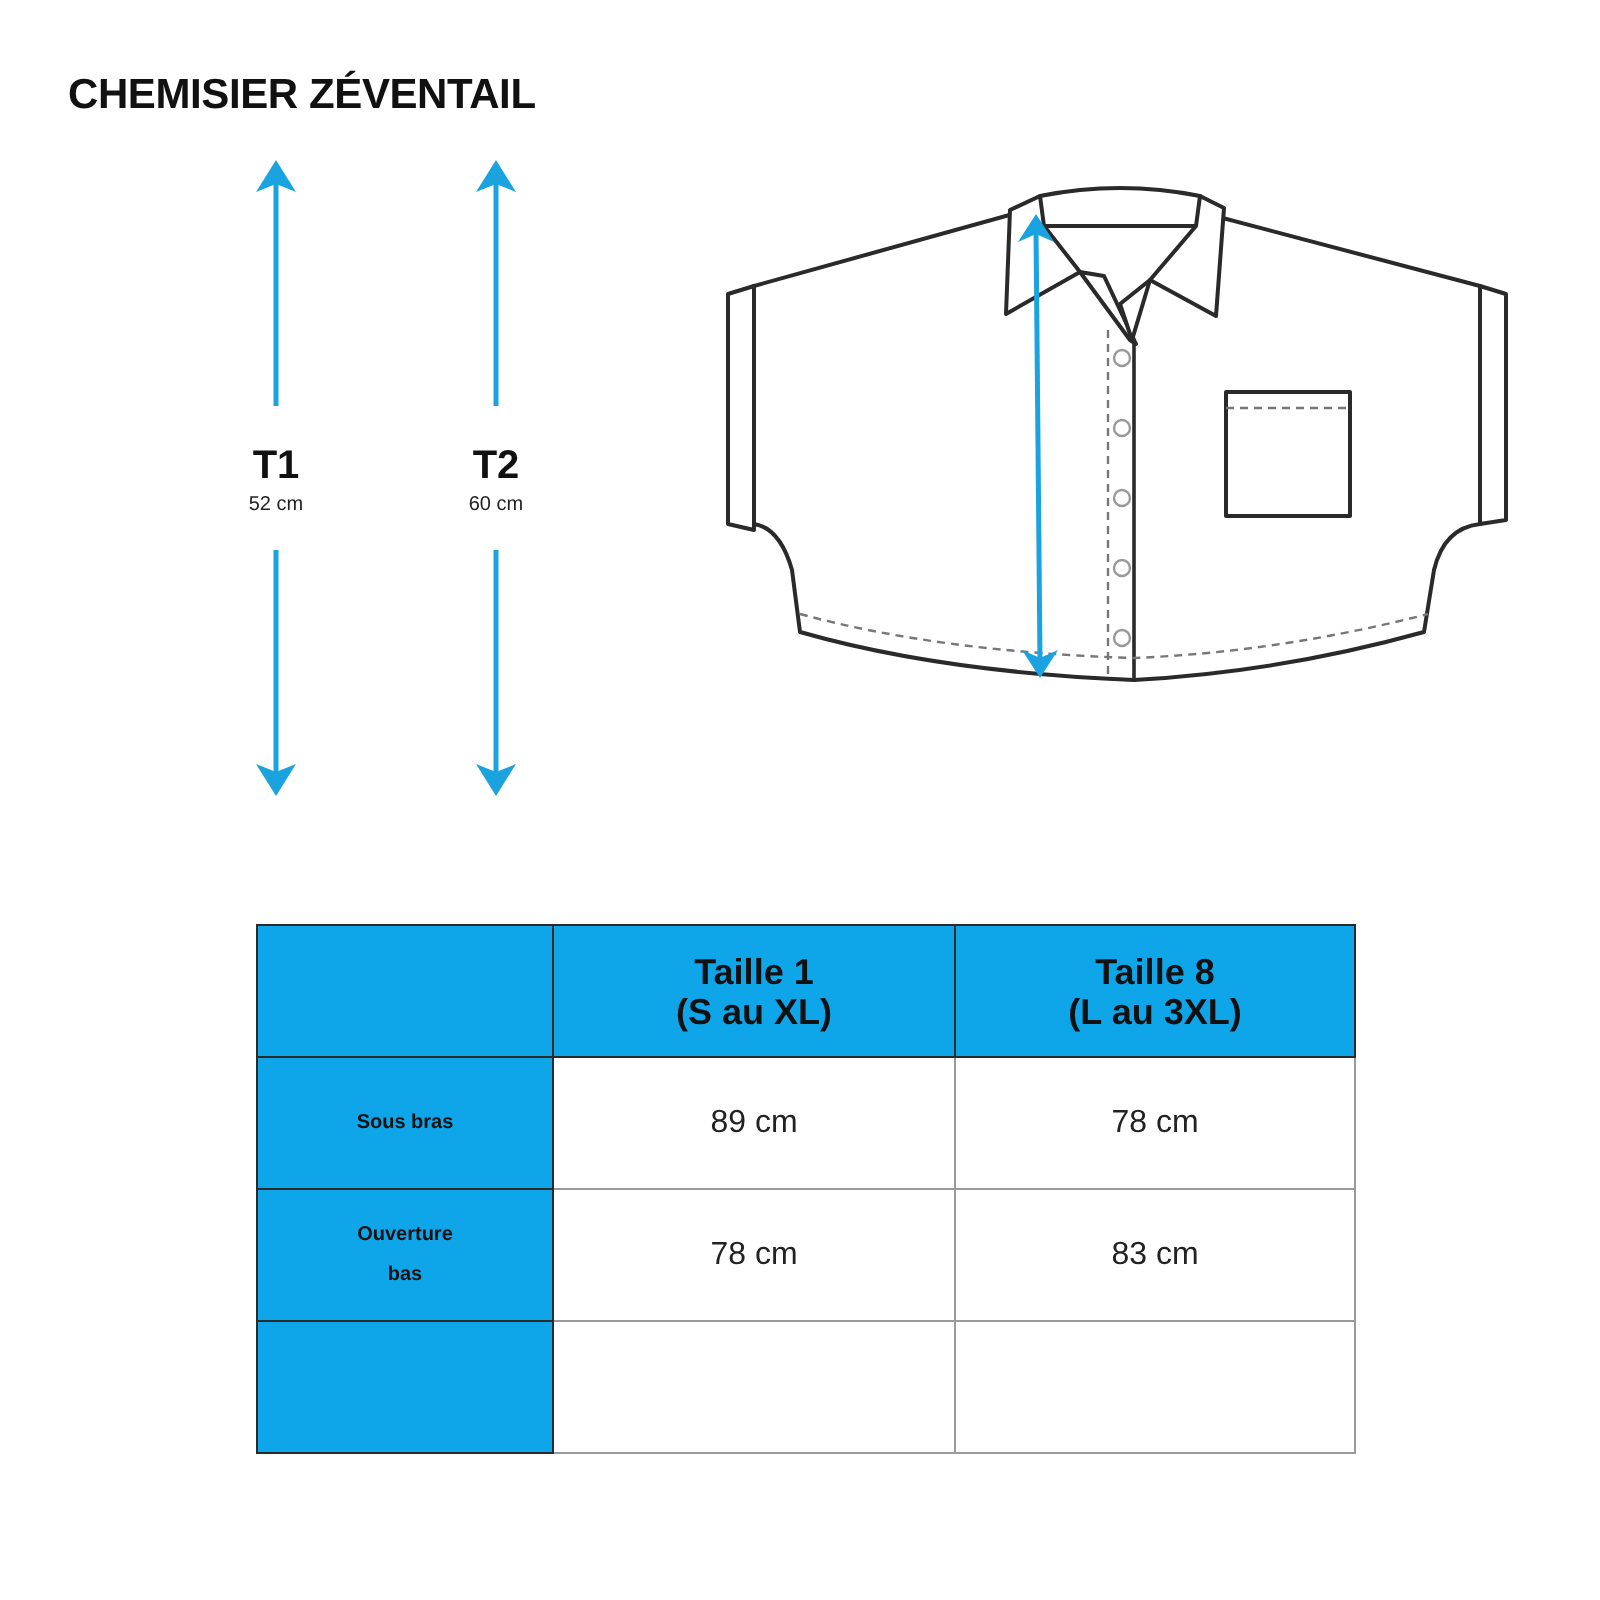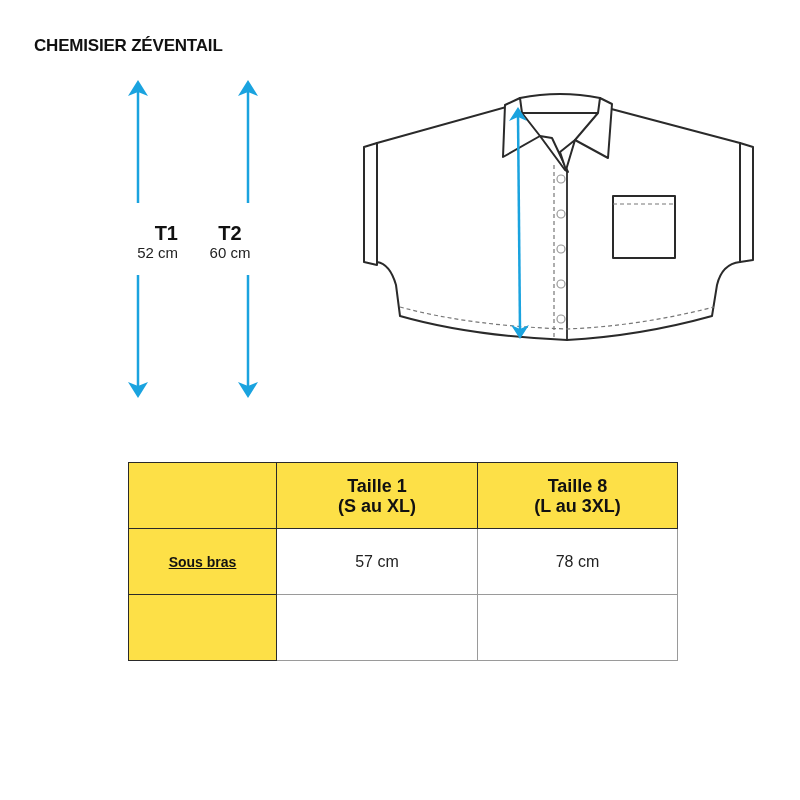--- a/index.html
+++ b/index.html
@@ -1,27 +1,27 @@
 <!DOCTYPE html>
 <html><head>
 <meta charset="utf-8">
 <style>
   html, body { margin:0; padding:0; background:#ffffff; }
   body { width:800px; height:800px; position:relative; overflow:hidden; font-family:"Liberation Sans", sans-serif; color:#111; }
-  .title { position:absolute; left:34px; top:36px; font-size:17px; font-weight:bold; letter-spacing:-0.2px; color:#111; }
+  .title { position:absolute; left:34px; top:36px; font-size:21px; font-weight:bold; letter-spacing:-0.2px; color:#111; }
   .arrow-svg { position:absolute; left:0; top:0; }
   .m-label { position:absolute; text-align:center; width:80px; }
   .m-code { font-size:20px; font-weight:bold; color:#111; line-height:22px; }
-  .m-value { font-size:15px; color:#222; line-height:18px; }
+  .m-value { font-size:10px; color:#222; line-height:18px; }
   .shirt { position:absolute; left:355px; top:85px; }
   table.size { position:absolute; left:128px; top:462px; border-collapse:collapse; table-layout:fixed; }
   table.size td, table.size th { height:65px; padding:0; text-align:center; vertical-align:middle; border:1px solid #9a9a9a; }
-  table.size .green { background:#fde047; border:1.5px solid #2a2a2a; }
+  table.size .green { background:#0ea5e9; border:1.5px solid #2a2a2a; }
   table.size th { font-size:18px; font-weight:bold; line-height:20px; color:#111; }
-  table.size .rowhead { font-size:14px; font-weight:bold; line-height:20px; color:#111;text-decoration:underline; }
+  table.size .rowhead { font-size:10px; font-weight:bold; line-height:20px; color:#111; }
   table.size .val { font-size:16px; color:#222; }
 </style>
 </head>
 <body>
 
 <div class="title">CHEMISIER ZÉVENTAIL</div>
 
 <svg class="arrow-svg" width="800" height="420">
   <g stroke="#1aa3df" fill="#1aa3df">
     <line x1="138" y1="90" x2="138" y2="203" stroke-width="2.5"></line>
@@ -30,25 +30,25 @@
     <polygon points="138,398 128,382 138,386 148,382" stroke="none"></polygon>
   </g>
   <g stroke="#1aa3df" fill="#1aa3df">
     <line x1="248" y1="90" x2="248" y2="203" stroke-width="2.5"></line>
     <polygon points="248,80 238,96 248,92 258,96" stroke="none"></polygon>
     <line x1="248" y1="275" x2="248" y2="388" stroke-width="2.5"></line>
     <polygon points="248,398 238,382 248,386 258,382" stroke="none"></polygon>
   </g>
 </svg>
 
-<div class="m-label" style="left:98px; top:222px;text-align:right;">
+<div class="m-label" style="left:98px; top:222px;">
   <div class="m-code">T1</div>
   <div class="m-value">52 cm</div>
 </div>
-<div class="m-label" style="left:190px; top:222px;">
+<div class="m-label" style="left:208px; top:222px;">
   <div class="m-code">T2</div>
   <div class="m-value">60 cm</div>
 </div>
 
 <svg class="shirt" width="410" height="270" viewBox="355 85 410 270">
   <g fill="#fff" stroke="#2a2a2a" stroke-width="2" stroke-linejoin="round">
 
     <path d="M377,143 L510,106 L600,106 L740,143 L740,262 Q722,264 717,285 L712,316 Q640,336 567,340 Q470,336 400,316 L396,285 Q390,264 377,262 Z"></path>
 
     <path d="M364,147 L377,143 L377,265 L364,262 Z"></path>
@@ -105,22 +105,30 @@
     </th>
     <th class="green">
       <div>Taille 8</div>
       <div>(L au 3XL)</div>
     </th>
   </tr>
   <tr>
     <td class="green rowhead">
       <div>Sous bras</div>
     </td>
-    <td class="val">57 cm</td>
+    <td class="val">89 cm</td>
     <td class="val">78 cm</td>
+  </tr>
+  <tr>
+    <td class="green rowhead">
+      <div>Ouverture</div>
+      <div>bas</div>
+    </td>
+    <td class="val">78 cm</td>
+    <td class="val">83 cm</td>
   </tr>
   <tr>
     <td class="green rowhead"></td>
     <td class="val"></td>
     <td class="val"></td>
   </tr>
 </tbody>
   </table>
 
 </body></html>

